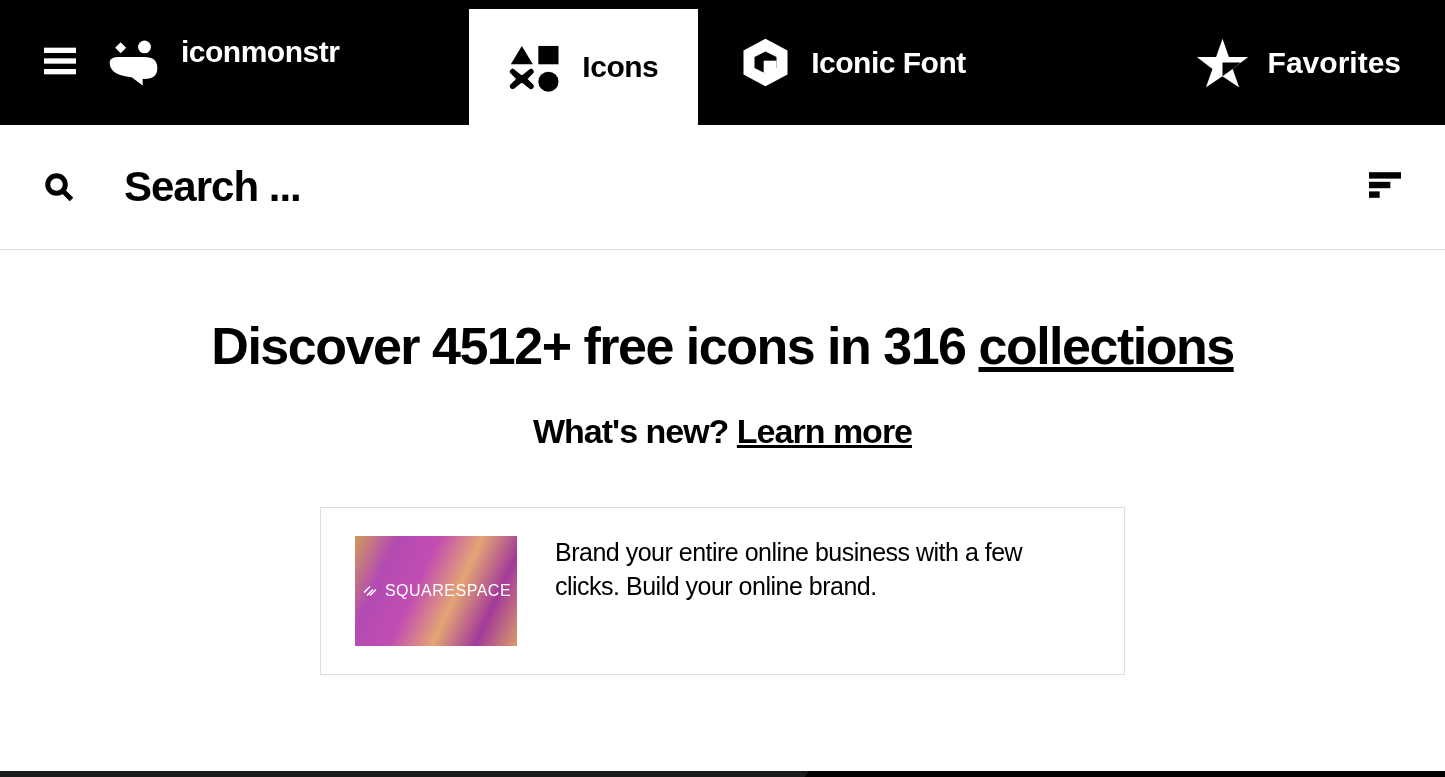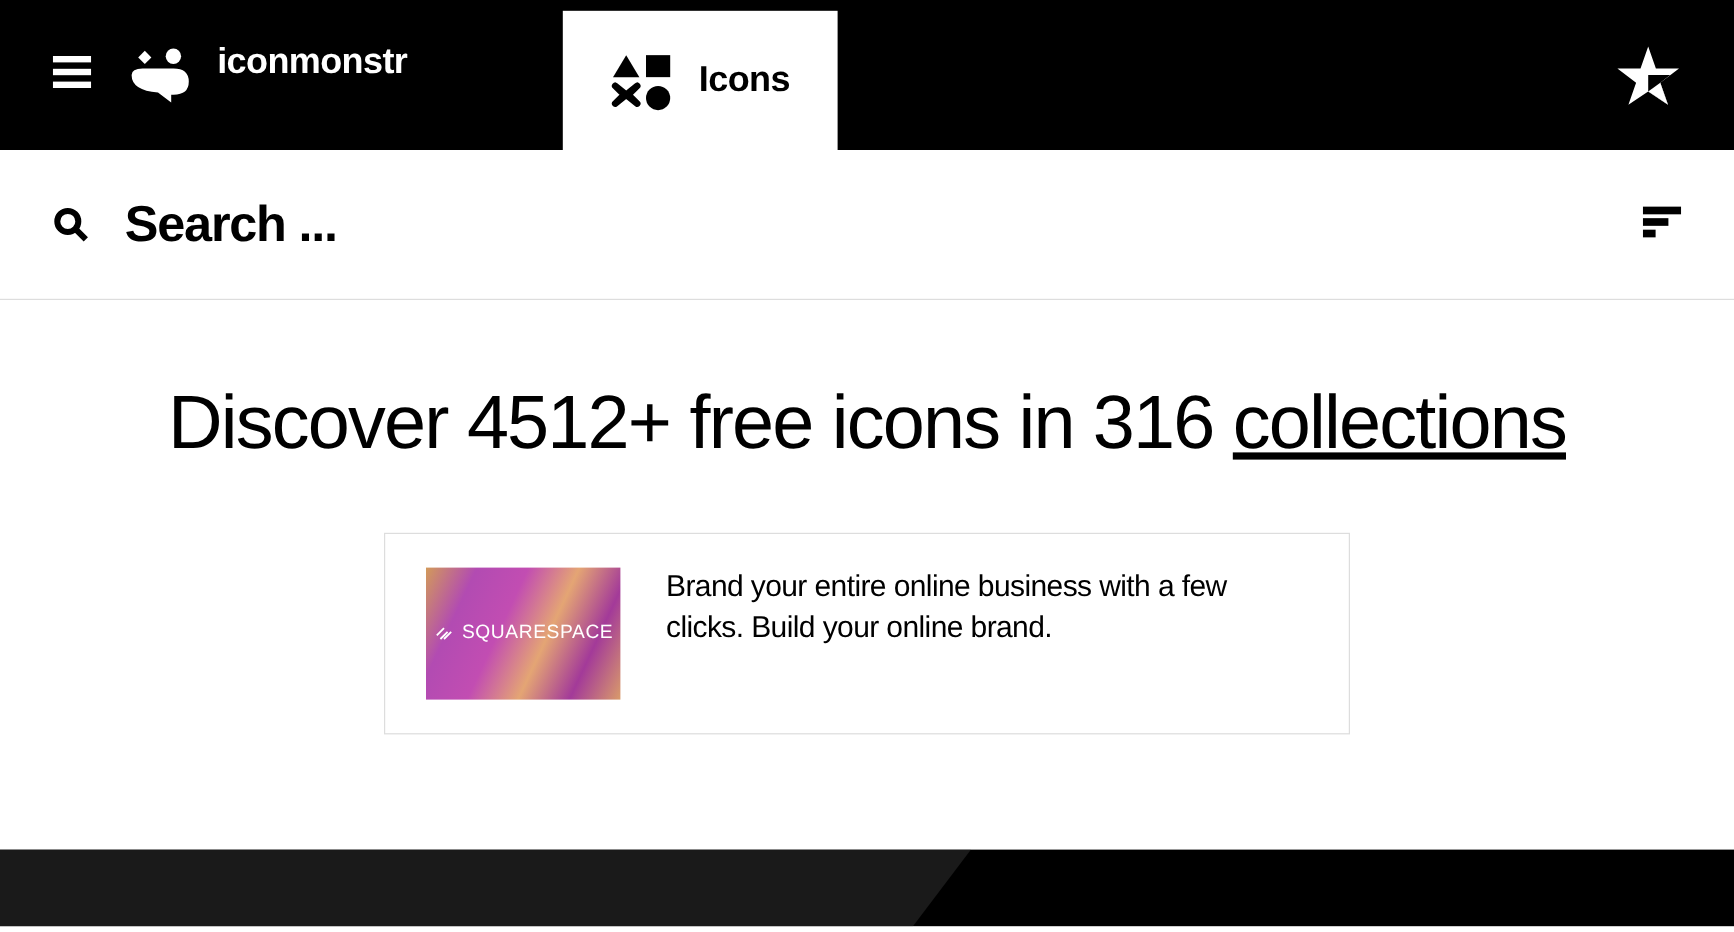--- a/index.html
+++ b/index.html
@@ -16,30 +16,30 @@
 .nav-item { display: flex; align-items: center; gap: 18px; padding: 0 40px; font-size: 30px; font-weight: 800; letter-spacing: -0.5px; cursor: pointer; }
 .nav-item.active { background: #fff; color: #000; margin-top: 9px; justify-content: space-between; }
 .nav-item.inactive { color: #fff; }
 .nav-item svg { width: 55px; height: 55px; }
 .nav-icons-icon { width: 60px; height: 55px; }
 .spacer { flex: 1; }
 .favorites { display: flex; align-items: center; gap: 18px; padding-right: 44px; color: #fff; font-size: 30px; font-weight: 800; cursor: pointer; }
 .favorites svg { width: 55px; height: 55px; }
 
 
-.search-bar { display: flex; align-items: center; height: 125px; border-bottom: 1px solid #ddd; padding: 0 44px; }
+.search-bar { display: flex; align-items: center; height: 125px; border-bottom: 1px solid #ddd; padding: 0 44px; gap: 20px; }
 .search-bar svg { width: 30px; height: 30px; margin-right: 30px; }
 .search-input { flex: 1; border: none; outline: none; font-size: 42px; font-weight: 800; font-family: inherit; letter-spacing: -1px; }
 .search-input::placeholder { color: #000; }
 .filter-btn { cursor: pointer; }
 .filter-btn svg { width: 32px; height: 28px; margin: 0; }
 
 
 .hero { text-align: center; padding: 66px 20px 40px; }
-.hero h1 { font-size: 63px; font-weight: 400; letter-spacing: -1.5px; margin-bottom: 36px; }
+.hero h1 { font-size: 52px; font-weight: 700; letter-spacing: -1.5px; margin-bottom: 36px; }
 .hero h1 a { color: #000; text-decoration: underline; }
 .whatsnew { font-size: 34px; font-weight: 900; letter-spacing: -1px; }
 .whatsnew a { color: #000; text-decoration: underline; }
 
 
 .ad { max-width: 805px; margin: 56px auto 0; border: 1px solid #ddd; padding: 28px 34px; display: flex; gap: 38px; align-items: flex-start; }
 .ad-img { width: 162px; height: 110px; flex-shrink: 0; position: relative; overflow: hidden; background: linear-gradient(115deg, #d29a5a 0%, #b24bb2 20%, #c24db2 40%, #e4a574 60%, #a33a99 80%, #d99b6a 100%); display: flex; align-items: center; justify-content: center; }
 .ad-img-text { color: #fff; font-weight: 500; font-size: 16px; letter-spacing: 0.5px; display: flex; align-items: center; gap: 6px; }
 .ad-img-text svg { width: 18px; height: 18px; }
 .ad-body { text-align: left; }
@@ -73,30 +73,39 @@
   <div class="nav">
     <div class="nav-item active">
       <svg class="nav-icons-icon" viewBox="0 0 60 55" fill="#000">
         <polygon points="14,4 26,24 2,24"></polygon>
         <rect x="32" y="4" width="22" height="20"></rect>
         <path d="M4 32 L12 40 L4 48 M24 32 L16 40 L24 48 M4 32 L24 48 M24 32 L4 48" stroke="#000" stroke-width="6" fill="none" stroke-linecap="round"></path>
         <circle cx="43" cy="43" r="11"></circle>
       </svg>
       <span>Icons</span>
     </div>
+    <div class="nav-item inactive">
+      <svg viewBox="0 0 60 60" fill="#fff">
+        <polygon points="30,4 54,17 54,43 30,56 6,43 6,17"></polygon>
+        <polygon points="30,18 42,24 42,36 30,42 18,36 18,24" fill="#000"></polygon>
+        <rect x="28" y="28" width="14" height="14" fill="#fff"></rect>
+      </svg>
+      <span>Iconic Font</span>
+    </div>
   </div>
 
   <div class="spacer"></div>
 
   <div class="favorites">
     <svg viewBox="0 0 60 60" fill="#fff">
       <polygon points="30,4 37,24 58,24 41,37 48,57 30,45 12,57 19,37 2,24 23,24"></polygon>
       <polygon points="30,45 48,57 41,37 50,30 30,30" fill="#000"></polygon>
       <polygon points="30,45 48,57 41,37" fill="#fff"></polygon>
     </svg>
+    <span>Favorites</span>
   </div>
 </div>
 
 <div class="search-bar">
   <svg viewBox="0 0 24 24" fill="none" stroke="#000" stroke-width="4">
       <circle cx="10" cy="10" r="7"></circle>
       <line x1="16" y1="16" x2="22" y2="22"></line>
     </svg>
   <input class="search-input" type="text" placeholder="Search ..." style="">
   <div class="filter-btn">
@@ -105,20 +114,23 @@
         <rect y="9" width="20" height="6"></rect>
         <rect y="18" width="10" height="6"></rect>
       </svg>
   </div>
 </div>
 
 <div class="hero">
   <h1>
     <span>Discover </span><span>4512+</span><span> free icons in </span><span>316</span> <a href="#">collections</a>
   </h1>
+  <div class="whatsnew">
+    <span>What's new? </span><a href="#">Learn more</a>
+  </div>
 
   <div class="ad">
     <div class="ad-img">
       <div class="ad-img-text">
         <svg viewBox="0 0 24 24" fill="none" stroke="#fff" stroke-width="2">
             <path d="M4 14 L12 6 M8 18 L16 10 M12 18 L20 10"></path>
           </svg>
         <span>SQUARESPACE</span>
       </div>
     </div>

